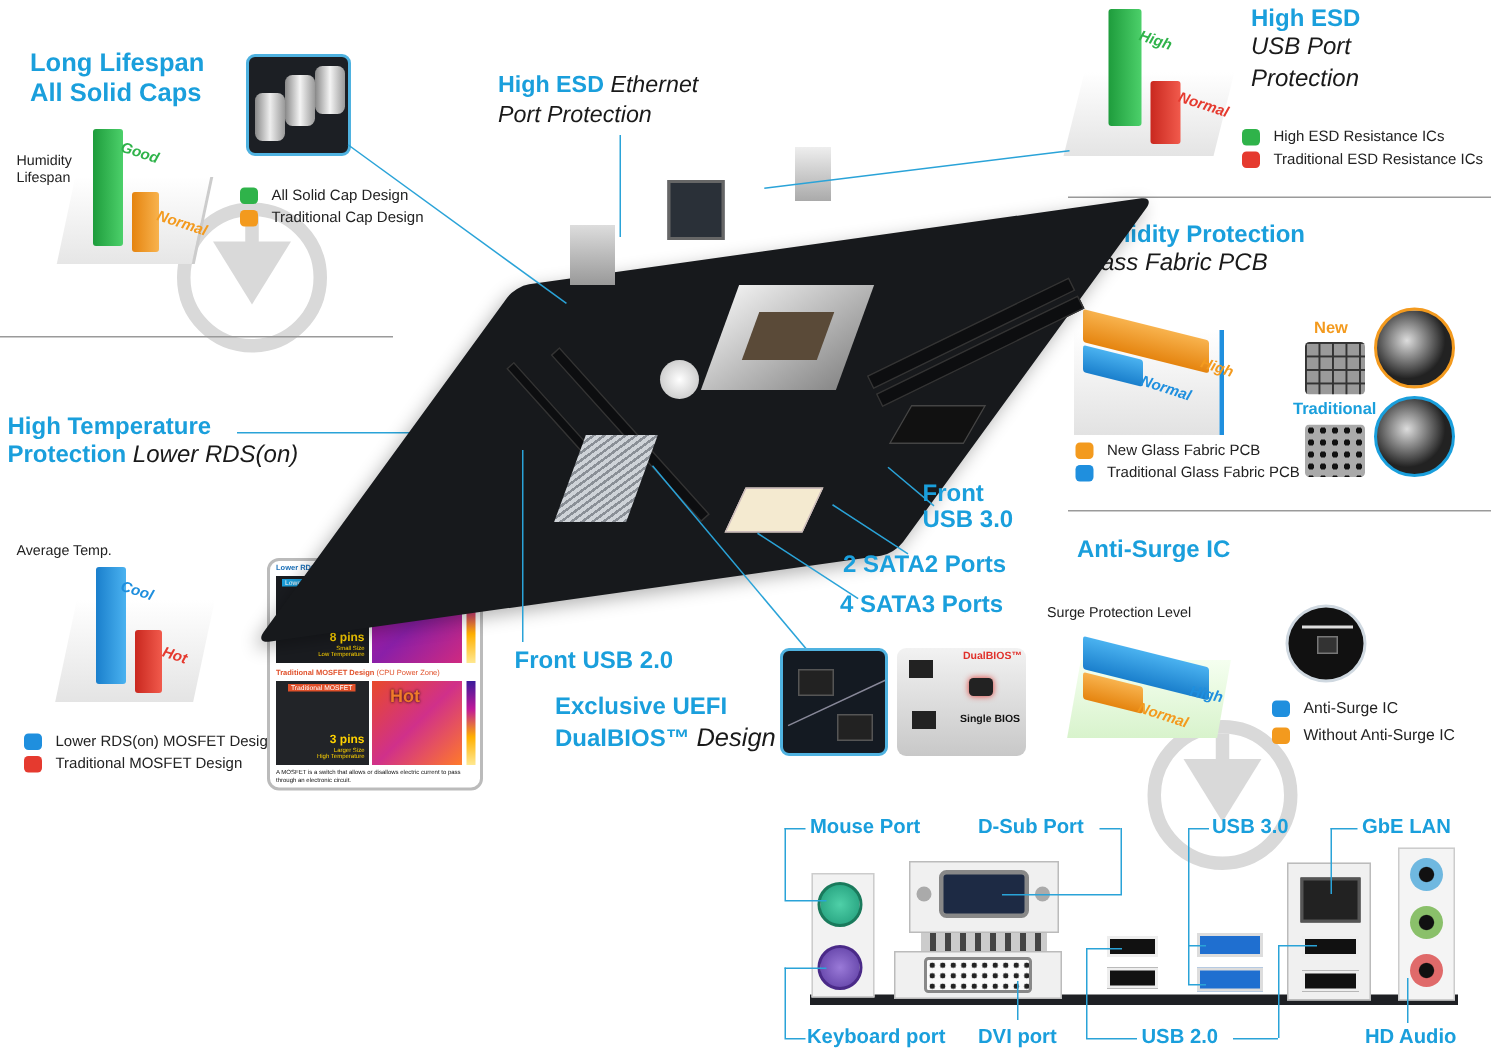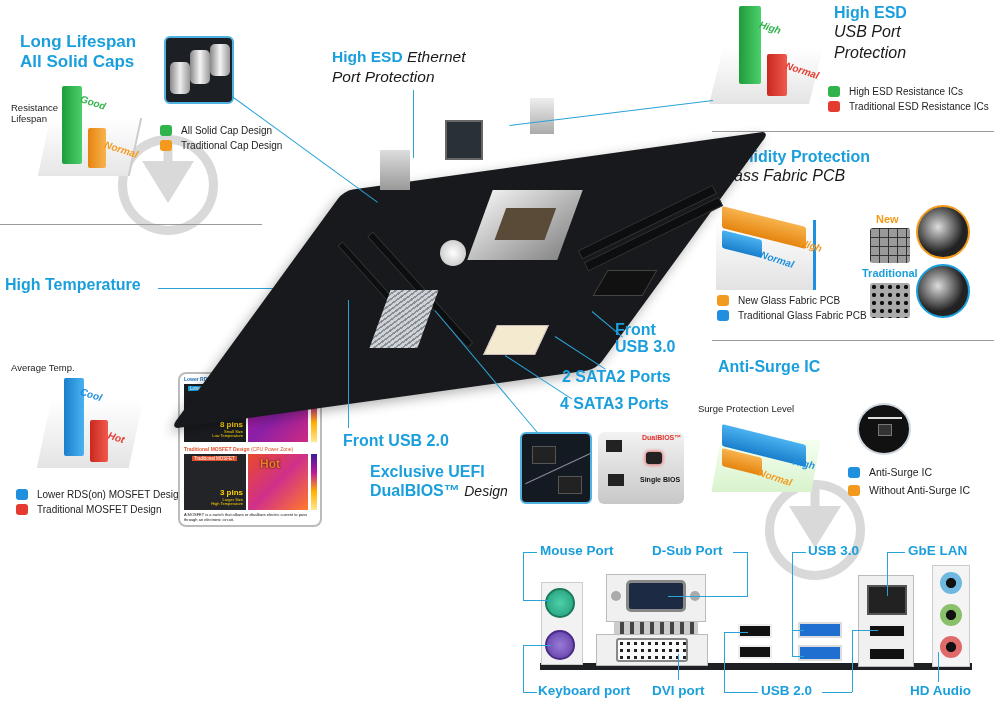--- a/index.html
+++ b/index.html
@@ -34,21 +34,21 @@
     <div class="stem"></div>
     <div class="tri"></div>
   </div>
 
 <div>
   <div class="abs title-blue" style="left:20px;top:32px;font-size:17px;">
     <div>Long Lifespan</div>
     <div>All Solid Caps</div>
   </div>
   <div class="abs axis-label" style="left:11px;top:102px;">
-    <div>Resistance</div>
+    <div>Humidity</div>
     <div>Lifespan</div>
   </div>
   <div class="abs" style="left:44px;top:118px;width:92px;height:58px;background:linear-gradient(#ffffff,#e6e6e6);border-right:2px solid #ccc;transform:skewX(-12deg);"></div>
   <div class="bar3d" style="left:62px;top:86px;width:20px;height:78px;background:linear-gradient(90deg,#1e9c3c,#4cd06a);"></div>
   <div class="bar-label" style="left:80px;top:97px;color:#2fb34a;transform:rotate(18deg);">Good</div>
   <div class="bar3d" style="left:88px;top:128px;width:18px;height:40px;background:linear-gradient(90deg,#e5840f,#f8b34e);"></div>
   <div class="bar-label" style="left:104px;top:144px;color:#f39a1e;transform:rotate(18deg);">Normal</div>
   <div class="abs" style="left:160px;top:123px;">
     <div class="legend">
         <span class="swatch" style="background:#2fb34a"></span>
@@ -149,20 +149,21 @@
     <div class="legend" style="font-size:10.5px;height:18px;">
         <span class="swatch" style="background:#f39a1e"></span>
         <span>Without Anti-Surge IC</span>
       </div>
   </div>
 </div>
 
 <div>
   <div class="abs" style="left:5px;top:276px;font-size:16px;line-height:1.3;">
     <div class="title-blue">High Temperature</div>
+    <div><span class="title-blue">Protection</span> <span class="title-black">Lower RDS(on)</span></div>
   </div>
   <div class="line" style="left:158px;top:288px;width:170px;height:1px;"></div>
   <div class="abs axis-label" style="left:11px;top:362px;">Average Temp.</div>
   <div class="abs" style="left:44px;top:400px;width:92px;height:68px;background:linear-gradient(#ffffff,#e4e4e4);transform:skewX(-12deg);"></div>
   <div class="bar3d" style="left:64px;top:378px;width:20px;height:78px;background:linear-gradient(90deg,#1a7fcc,#4ab2f0);"></div>
   <div class="bar-label" style="left:80px;top:389px;color:#1f8fde;transform:rotate(18deg);">Cool</div>
   <div class="bar3d" style="left:90px;top:420px;width:18px;height:42px;background:linear-gradient(90deg,#c9281f,#f15a4c);"></div>
   <div class="bar-label" style="left:108px;top:432px;color:#e53a2f;transform:rotate(18deg);">Hot</div>
   <div class="abs" style="left:16px;top:487px;">
     <div class="legend">
@@ -244,21 +245,21 @@
 <div class="abs callout title-blue" style="left:615px;top:322px;font-size:16px;line-height:1.05;">
   <div>Front</div>
   <div>USB 3.0</div>
 </div>
 <div class="abs callout title-blue" style="left:562px;top:368px;font-size:16px;">2 SATA2 Ports</div>
 <div class="abs callout title-blue" style="left:560px;top:395px;font-size:16px;">4 SATA3 Ports</div>
 <div class="abs callout title-blue" style="left:343px;top:432px;font-size:16px;">Front USB 2.0</div>
 
 <div class="abs" style="left:370px;top:463px;font-size:16px;line-height:1.25;">
   <div class="title-blue">Exclusive UEFI</div>
-  <div><span class="title-blue">DualBIOS™</span> <span class="title-black" style="font-size:14px;">Design</span></div>
+  <div><span class="title-blue">DualBIOS™</span> <span class="title-black" style="font-size:17px;">Design</span></div>
 </div>
 <div class="thumb" style="left:520px;top:432px;width:72px;height:72px;background:#141a22;border:2px solid #4fb2e0;">
   <div style="position:absolute;left:10px;top:12px;width:24px;height:18px;background:#222;border:1px solid #555;"></div>
   <div style="position:absolute;left:36px;top:42px;width:24px;height:18px;background:#222;border:1px solid #555;"></div>
   <div style="position:absolute;left:0;top:34px;width:72px;height:1px;background:#889;transform:rotate(-25deg);"></div>
 </div>
 <div class="thumb" style="left:598px;top:432px;width:86px;height:72px;background:linear-gradient(#f2f2f2,#c8c8c8);">
   <div style="position:absolute;left:8px;top:8px;width:16px;height:12px;background:#222;"></div>
   <div style="position:absolute;left:44px;top:2px;font-size:7px;color:#e0302a;font-weight:bold;">DualBIOS™</div>
   <div style="position:absolute;left:48px;top:20px;width:16px;height:12px;background:#222;border-radius:3px;box-shadow:0 0 4px #e0302a;"></div>

